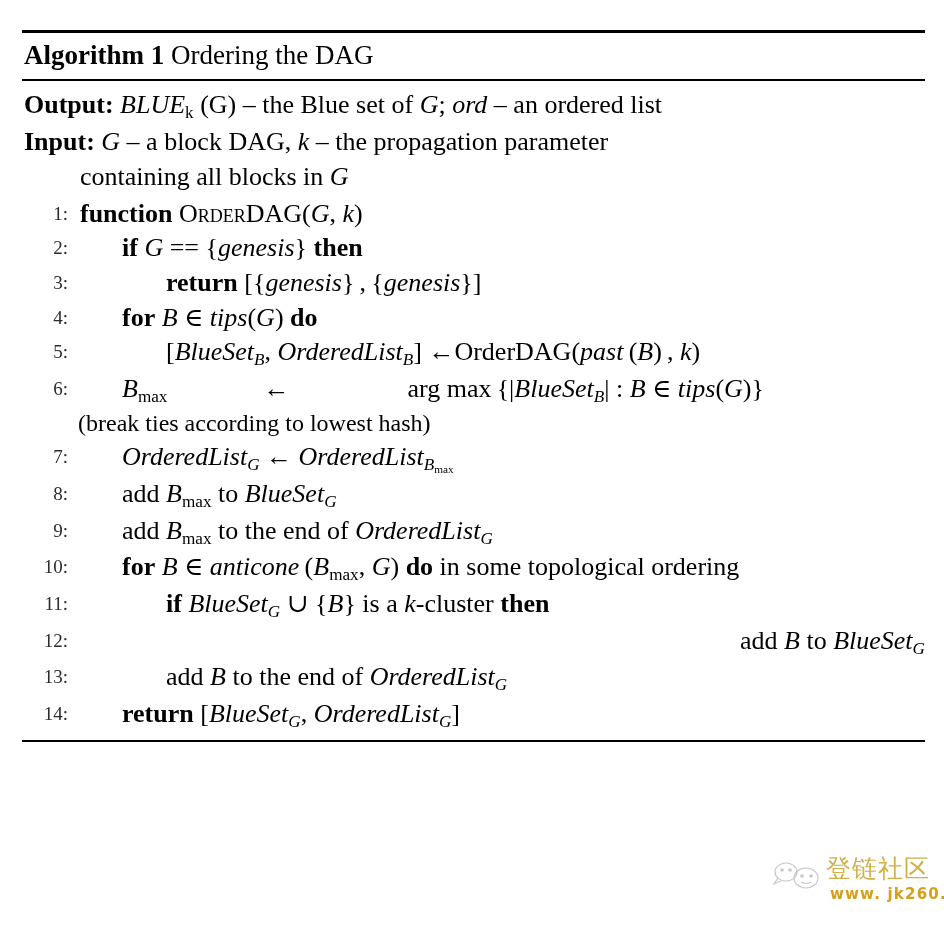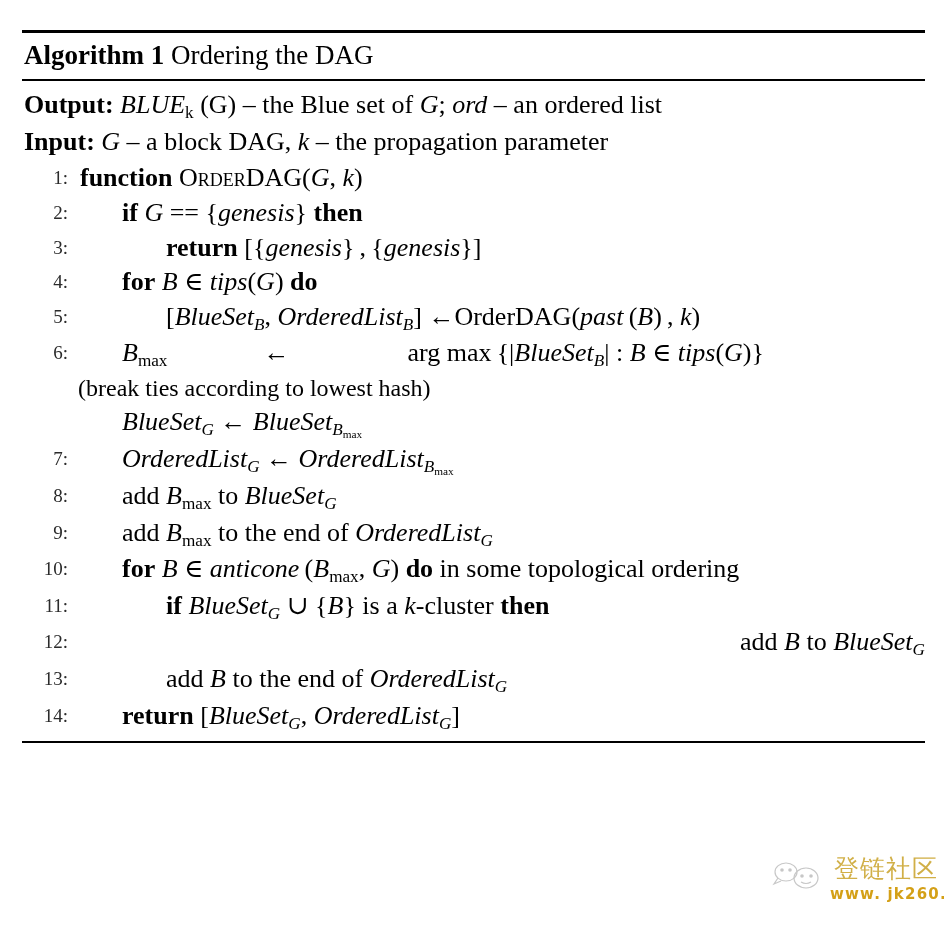--- a/index.html
+++ b/index.html
@@ -131,21 +131,21 @@
   #wm-logo {
     position: absolute;
     left: 0px;
     top: 4px;
     width: 62px;
     height: 38px;
     opacity: 0.55;
   }
   #wm-cn {
     position: absolute;
-    left: 62px;
+    left: 54px;
     top: 0px;
     font-family: "DejaVu Sans", sans-serif;
     font-size: 25px;
     letter-spacing: 1px;
     color: #c9a227;
     opacity: 0.85;
     white-space: nowrap;
   }
   #wm-url {
     position: absolute;
@@ -178,20 +178,23 @@
     <div class="io-line">
       <span class="kw">Output:</span>
       <span class="it"><span>BLUE</span><sub>k</sub></span><span> (G) – the Blue set of </span><span class="it">G</span><span>; </span><span class="it">ord</span><span> – an ordered list</span>
     </div>
 
     <div class="io-line">
       <span class="kw">Input:</span>
       <span class="it">G</span><span> – a block DAG, </span><span class="it">k</span><span> – the propagation parameter</span>
     </div>
 
+    <div class="io-cont">
+      <span>containing all blocks in </span><span class="it">G</span>
+    </div>
 
   </div>
 
   <div class="lines">
 
     <div class="code-row">
       <span class="lineno">1:</span>
       <span class="code i0"><span class="kw">function</span>
         <span class="sc">OrderDAG</span><span class="rm">(</span><span class="it">G</span><span class="rm">,&nbsp;</span><span class="it">k</span><span class="rm">)</span></span>
     </div>
@@ -229,26 +232,20 @@
       <span class="lineno">6:</span>
       <span class="code i-line6"><span class="it"><span>B</span><sub>max</sub></span><span class="wide-gap-1"></span><span class="rm">←</span><span class="wide-gap-2"></span><span class="rm">arg max</span><span class="rm"> {|</span><span class="it"><span>BlueSet</span><sub class="it">B</sub></span><span class="rm">| :&nbsp;</span><span class="it">B</span>
         <span class="rm">∈</span>
         <span class="it">tips</span><span class="rm">(</span><span class="it">G</span><span class="rm">)}</span></span>
     </div>
 
     <div class="note-row">
       <span>(break ties according to lowest hash)</span>
     </div>
 
-    <div class="code-row">
-      <span class="lineno"></span>
-      <span class="code i1"><span class="it"><span>BlueSet</span><sub class="it">G</sub></span>
-        <span class="rm">←</span>
-        <span class="it"><span>BlueSet</span><sub><span class="it">B</span><sub>max</sub></sub></span></span>
-    </div>
 
     <div class="code-row">
       <span class="lineno">7:</span>
       <span class="code i1"><span class="it"><span>OrderedList</span><sub class="it">G</sub></span>
         <span class="rm">←</span>
         <span class="it"><span>OrderedList</span><sub><span class="it">B</span><sub>max</sub></sub></span></span>
     </div>
 
     <div class="code-row">
       <span class="lineno">8:</span>

